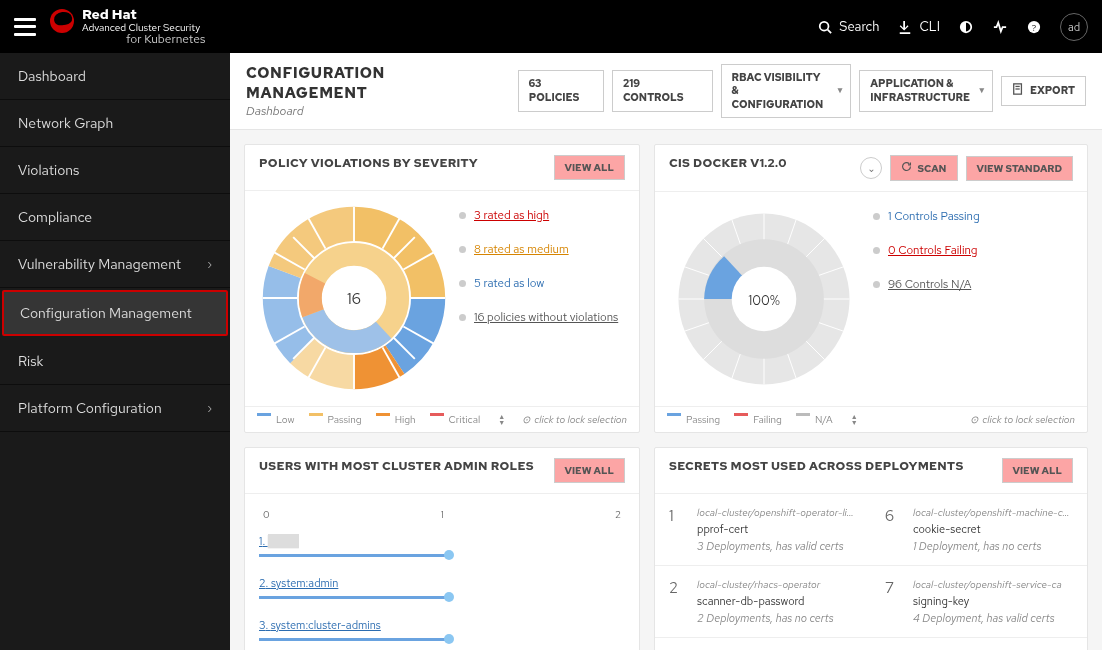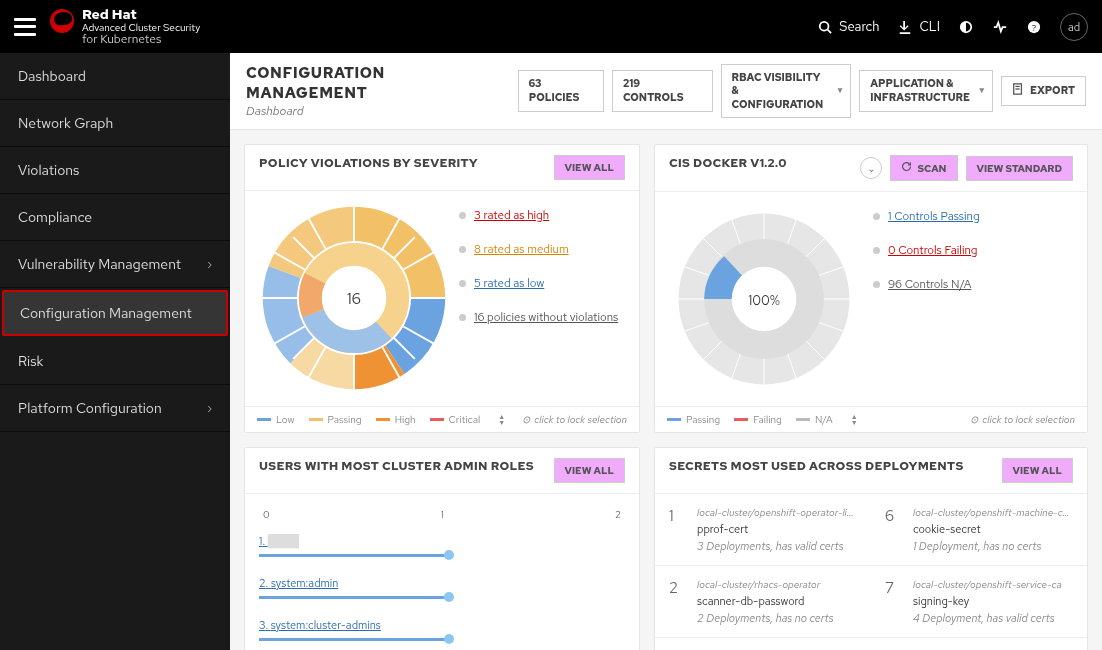--- a/index.html
+++ b/index.html
@@ -8,21 +8,21 @@
 
 .topbar { height: 53px; background: #000; display: flex; align-items: center; padding: 0 14px; color: #fff; }
 .hamburger { width: 22px; height: 18px; display: flex; flex-direction: column; justify-content: space-between; cursor: pointer; margin-right: 14px; }
 .hamburger span { height: 3px; background: #fff; border-radius: 1px; }
 .brand-logo { display: flex; align-items: flex-start; gap: 8px; }
 .redhat-mark { width: 24px; height: 24px; background: #c00; border-radius: 50%; position: relative; margin-top: 2px; }
 .redhat-mark::after { content: ""; position: absolute; inset: 3px 2px 8px 4px; background: #000; border-radius: 50% 50% 40% 40%; transform: rotate(-8deg); }
 .brand-text { display: flex; flex-direction: column; line-height: 1.1; }
 .brand-text .l1 { font-weight: 700; font-size: 14px; }
 .brand-text .l2 { font-size: 10px; }
-.brand-text .l3 { font-size: 12px; color: #ccc; }
+.brand-text .l3 { font-size: 12px; color: #ccc; margin-left: 44px; }
 .topbar-right { margin-left: auto; display: flex; align-items: center; gap: 18px; font-size: 13px; }
 .top-item { display: flex; align-items: center; gap: 6px; cursor: pointer; color: #fff; }
 .top-icon { width: 16px; height: 16px; display: inline-flex; align-items: center; justify-content: center; }
 .avatar { width: 28px; height: 28px; border: 1px solid #666; border-radius: 50%; display: inline-flex; align-items: center; justify-content: center; font-size: 11px; color: #ccc; }
 
 
 .layout { display: flex; flex: 1; overflow: hidden; }
 .sidebar { width: 230px; background: #1a1a1a; color: #ccc; font-size: 14px; display: flex; flex-direction: column; }
 .nav-item { padding: 14px 18px; color: #ddd; cursor: pointer; display: flex; justify-content: space-between; align-items: center; border-bottom: 1px solid #0d0d0d; }
 .nav-item.active { background: #353535; border: 2px solid #c00; border-radius: 2px; margin: 2px; padding: 12px 16px; }
@@ -38,38 +38,38 @@
 .hdr-btn.simple { flex-direction: row; align-items: center; gap: 6px; }
 .hdr-drop { position: relative; padding-right: 22px; }
 .hdr-drop::after { content: "▾"; position: absolute; right: 8px; top: 50%; transform: translateY(-50%); color: #888; font-size: 9px; }
 
 
 .cards { padding: 14px; display: grid; grid-template-columns: 1fr 1fr; gap: 14px; }
 .card { background: #fff; border: 1px solid #e5e5e5; border-radius: 2px; display: flex; flex-direction: column; }
 .card-hdr { display: flex; align-items: flex-start; padding: 10px 14px; border-bottom: 1px solid #eee; }
 .card-title { font-size: 12px; font-weight: 700; color: #444; letter-spacing: 0.3px; text-transform: uppercase; }
 .card-hdr-right { margin-left: auto; display: flex; gap: 8px; align-items: center; }
-.mini-btn { border: 1px solid #ccc; background: #f0abfc; padding: 5px 10px; font-size: 10px; font-weight: 700; color: #555; cursor: pointer; display: flex; align-items: center; gap: 5px; }
+.mini-btn { border: 1px solid #ccc; background: #fca5a5; padding: 5px 10px; font-size: 10px; font-weight: 700; color: #555; cursor: pointer; display: flex; align-items: center; gap: 5px; }
 .circle-btn { width: 22px; height: 22px; border: 1px solid #ccc; border-radius: 50%; display: flex; align-items: center; justify-content: center; font-size: 10px; color: #777; cursor: pointer; }
 .card-body { padding: 12px 14px; flex: 1; display: flex; }
 .card-footer { border-top: 1px solid #eee; display: flex; align-items: center; padding: 6px 12px; font-size: 10px; color: #888; gap: 14px; }
-.legend-item { display: flex; align-items: center; gap: 5px; }
+.legend-item { display: flex; align-items: flex-start; gap: 5px; }
 .legend-swatch { width: 14px; height: 3px; }
 .click-lock { margin-left: auto; display: flex; align-items: center; gap: 4px; font-style: italic; }
 .stepper-arrows { display: flex; flex-direction: column; font-size: 7px; color: #888; line-height: 0.8; margin-left: 4px; }
 
 
 .donut-wrap { display: flex; gap: 10px; align-items: flex-start; }
 .donut-svg { width: 190px; height: 190px; }
 .donut-list { list-style: none; display: flex; flex-direction: column; gap: 18px; padding-top: 4px; font-size: 11.5px; }
 .donut-list li { display: flex; align-items: center; gap: 8px; }
 .dot { width: 7px; height: 7px; border-radius: 50%; background: #ccc; flex-shrink: 0; }
 .link-red { color: #c00; text-decoration: underline; cursor: pointer; }
 .link-orange { color: #d68400; text-decoration: underline; cursor: pointer; }
-.link-blue { color: #2b6cb0; text-decoration: underline; cursor: pointer; }
+.link-blue { color: #2b6cb0; cursor: pointer; }
 .link-gray-u { color: #555; text-decoration: underline; cursor: pointer; }
 
 
 .sunburst-wrap { display: flex; gap: 14px; align-items: flex-start; width: 100%; }
 .sunburst-svg { width: 190px; height: 190px; flex-shrink: 0; }
 
 
 .bar-card-body { flex-direction: column; }
 .bar-axis { display: flex; justify-content: space-between; font-size: 10px; color: #666; padding: 2px 4px 8px; }
 .bar-row { margin-bottom: 14px; }

